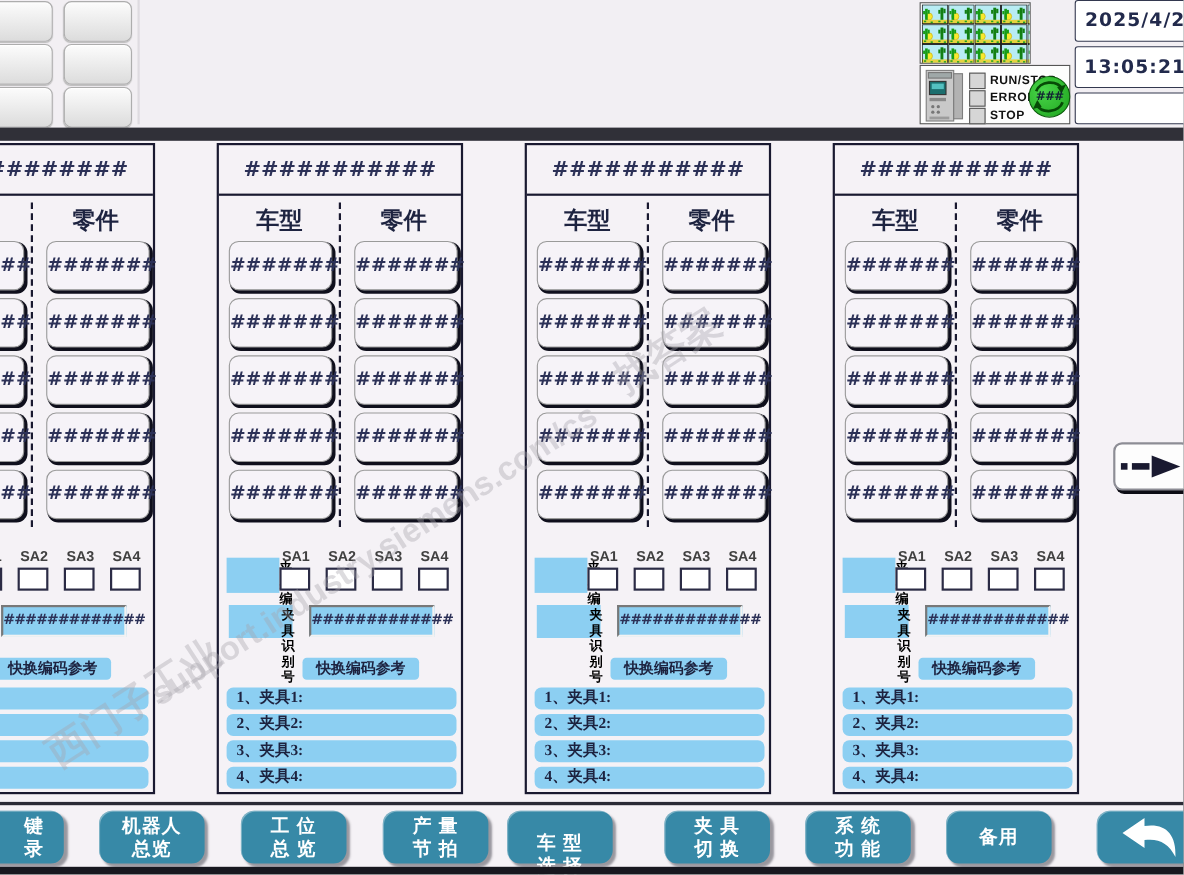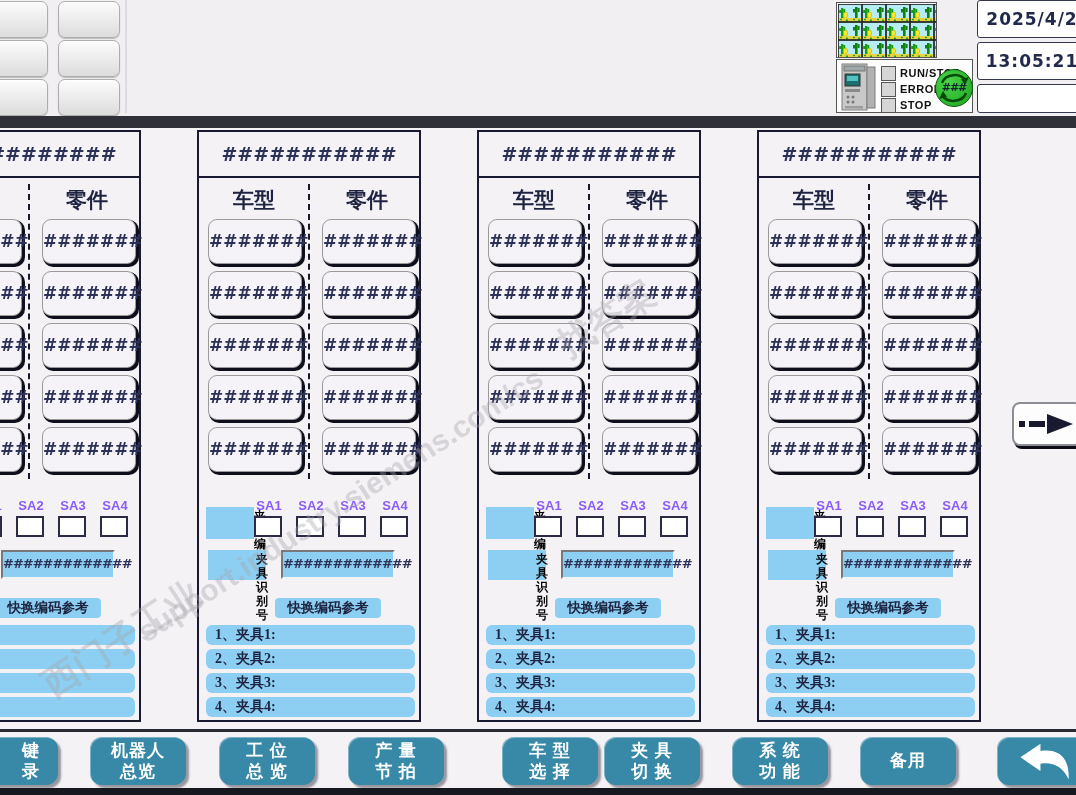--- a/index.html
+++ b/index.html
@@ -83,21 +83,21 @@
     background:#f6f3f8;box-shadow:2px 2px 0 1px #0f0f1c;box-sizing:border-box;
     text-align:center;font:bold 17px "DejaVu Sans",sans-serif;color:#2c3157;line-height:43px;
   }
   .blue{background:#8ccff2;}
   .fixture-label{
     position:absolute;text-align:center;font:bold 12px "Liberation Serif","DejaVu Serif",serif;
     color:#000000;line-height:14px;padding-top:2px;box-sizing:border-box;padding-left:48px;
   }
   .sa-label{
     position:absolute;top:366px;width:30px;text-align:center;
-    font:bold 13px "Liberation Sans",sans-serif;color:#8b5cf6;
+    font:bold 13px "Liberation Sans",sans-serif;color:#404040;
   }
   .sa-box{
     position:absolute;top:384px;width:28px;height:21px;background:#fff;border:2px solid #2b2b45;
     box-sizing:border-box;
   }
   .id-field{
     position:absolute;left:82px;top:418px;width:114px;height:29px;background:#8ccff2;
     border-top:2px solid #787878;border-left:2px solid #787878;
     border-bottom:2px solid #f2f2f2;border-right:2px solid #f2f2f2;box-sizing:border-box;
     text-align:center;font:bold 13px "DejaVu Sans",sans-serif;color:#2c3157;line-height:24px;
@@ -598,21 +598,21 @@
         <div class="nav-line">总览</div>
       </div>
       <div class="nav-btn" style="left: 219px; padding-top: 3px;">
         <div class="nav-line">工 位</div>
         <div class="nav-line">总 览</div>
       </div>
       <div class="nav-btn" style="left: 348px; padding-top: 3px;">
         <div class="nav-line">产 量</div>
         <div class="nav-line">节 拍</div>
       </div>
-      <div class="nav-btn" style="left: 502px; padding-top: 3px;">
+      <div class="nav-btn" style="left: 461px; padding-top: 19px;">
         <div class="nav-line">车 型</div>
         <div class="nav-line">选 择</div>
       </div>
       <div class="nav-btn" style="left: 604px; padding-top: 3px;">
         <div class="nav-line">夹 具</div>
         <div class="nav-line">切 换</div>
       </div>
       <div class="nav-btn" style="left: 732px; padding-top: 3px;">
         <div class="nav-line">系 统</div>
         <div class="nav-line">功 能</div>

